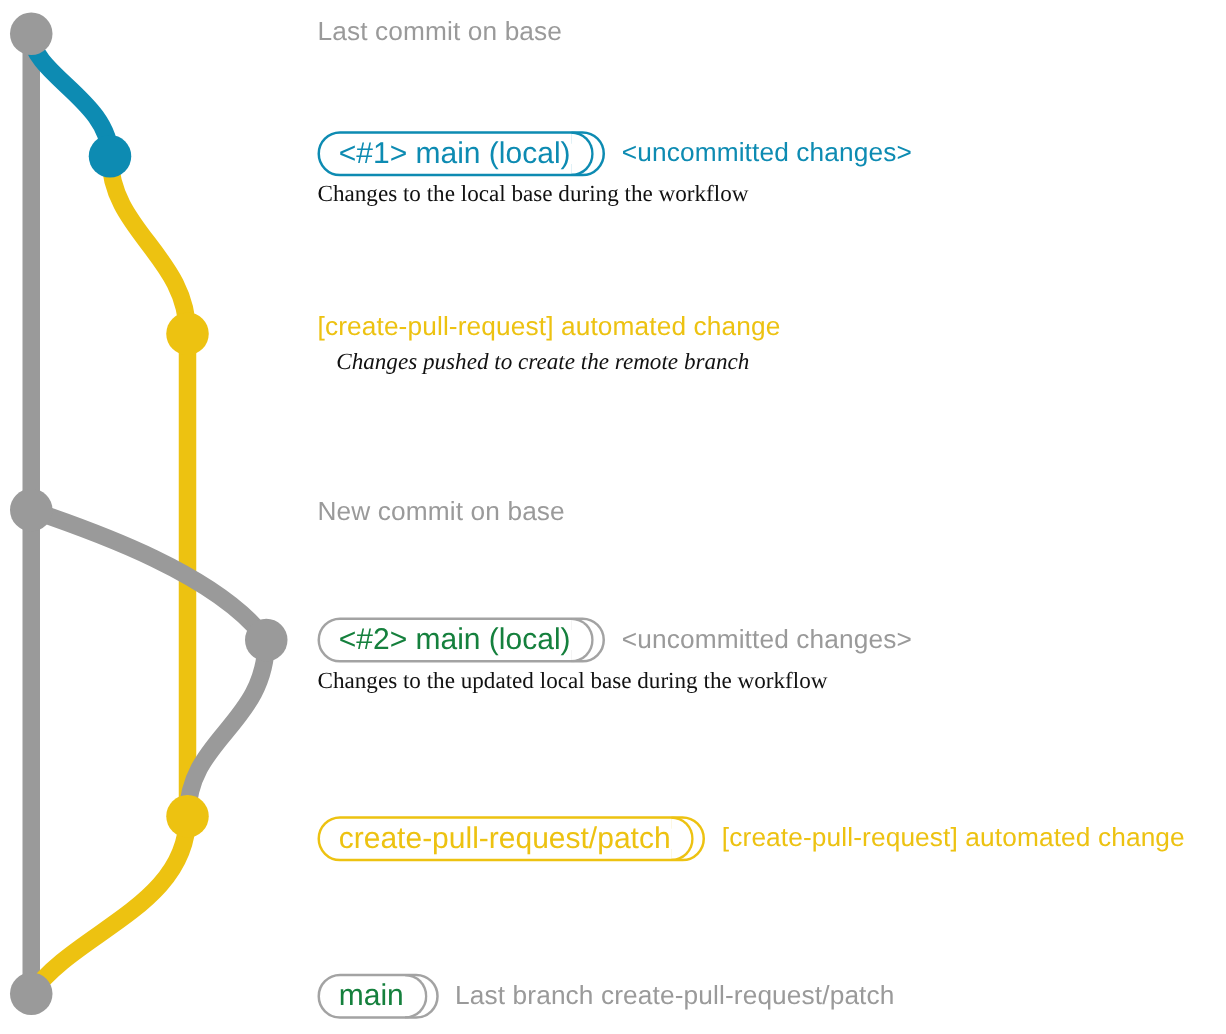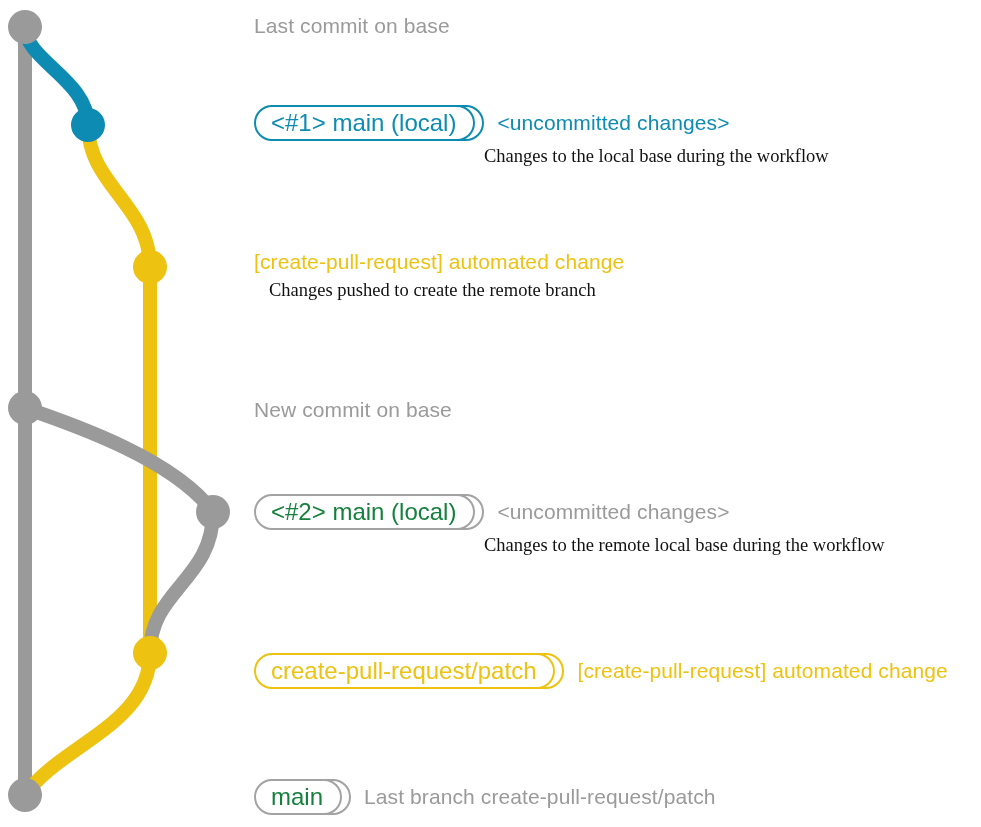--- a/index.html
+++ b/index.html
@@ -110,22 +110,22 @@
   
   #row-last-commit   { left: 254px; top: 13px; }
   #row-local-1       { left: 254px; top: 105px; }
   #row-automated-1   { left: 254px; top: 249px; }
   #row-new-commit    { left: 254px; top: 397px; }
   #row-local-2       { left: 254px; top: 494px; }
   #row-automated-2   { left: 254px; top: 653px; }
   #row-merge         { left: 254px; top: 779px; }
 
   #row-local-1 .subline,
-  #row-local-2 .subline { margin-left: 230px; }
-  #row-automated-1 .subline { margin-left: 15px; }
+  #row-local-2 .subline { }
+  #row-automated-1 .subline { margin-left: 15px; font-style: italic; }
   #row-automated-2 .subline { margin-left: 310px; }
 </style>
 </head>
 <body>
 
 <svg id="graph-svg" viewBox="0 0 981 827" xmlns="http://www.w3.org/2000/svg">
   <g fill="none" stroke-width="14" stroke-linecap="round">
 
     <path d="M25,27 L25,795" stroke="#9a9a9a"></path>
 
@@ -179,21 +179,21 @@
     <div class="headline-row">
       <span class="headline c-gray">New commit on base</span>
     </div>
   </div>
 
   <div class="entry" id="row-local-2">
     <div class="headline-row">
       <span class="badge gray">&lt;#2&gt; main (local)</span>
       <span class="headline c-gray">&lt;uncommitted changes&gt;</span>
     </div>
-    <div class="subline">Changes to the remote local base during the workflow</div>
+    <div class="subline">Changes to the updated local base during the workflow</div>
   </div>
 
   <div class="entry" id="row-automated-2">
     <div class="headline-row">
       <span class="badge yellow">create-pull-request/patch</span>
       <span class="headline c-yellow">[create-pull-request] automated change</span>
     </div>
   </div>
 
   <div class="entry" id="row-merge">

